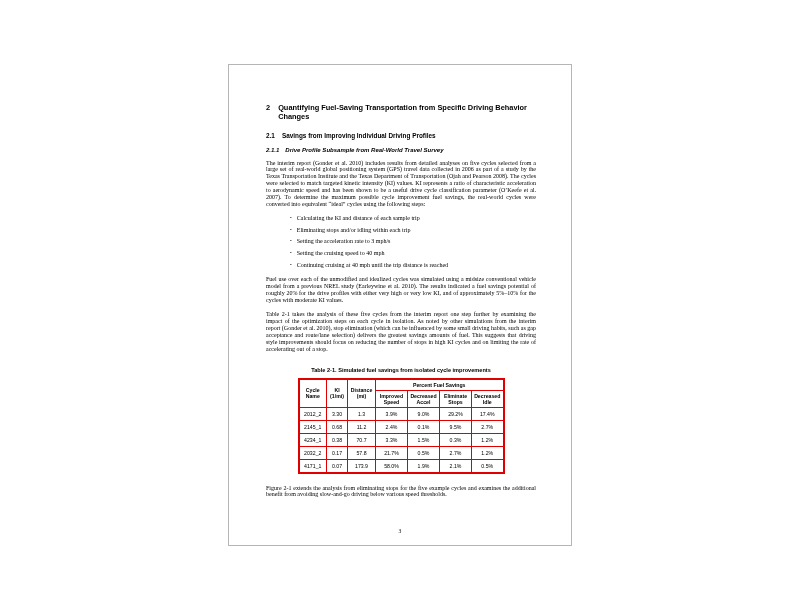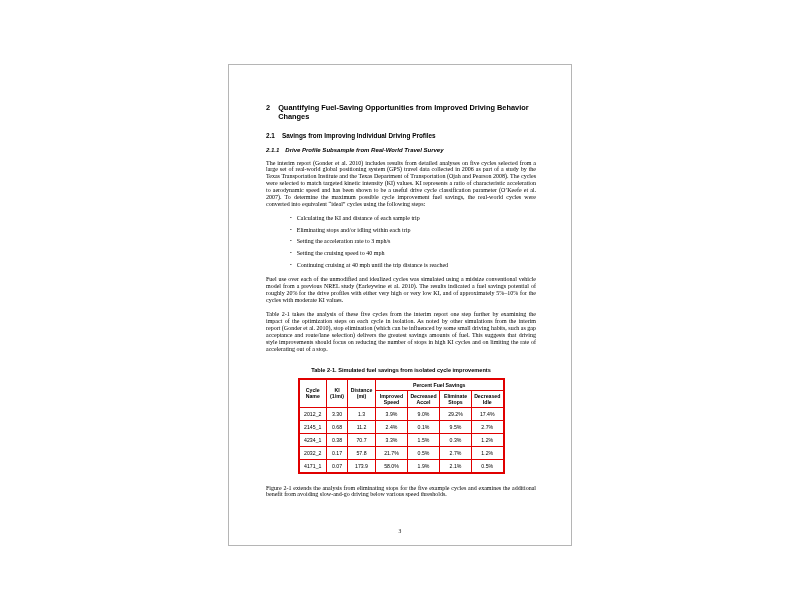--- a/index.html
+++ b/index.html
@@ -92,21 +92,21 @@
     font-size:5.6px;
   }
 </style>
 </head>
 <body>
 
 <div class="page">
 
   <div class="h1">
     <span class="h-num">2</span>
-    <span class="h-txt">Quantifying Fuel-Saving Opportunities from Improved Driving Behavior Changes</span>
+    <span class="h-txt">Quantifying Fuel-Saving Transportation from Specific Driving Behavior Changes</span>
   </div>
 
   <div class="h2">
     <span class="h-num">2.1</span>
     <span class="h-txt">Savings from Improving Individual Driving Profiles</span>
   </div>
 
   <div class="h3">
     <span class="h-num">2.1.1</span>
     <span class="h-txt">Drive Profile Subsample from Real-World Travel Survey</span>

